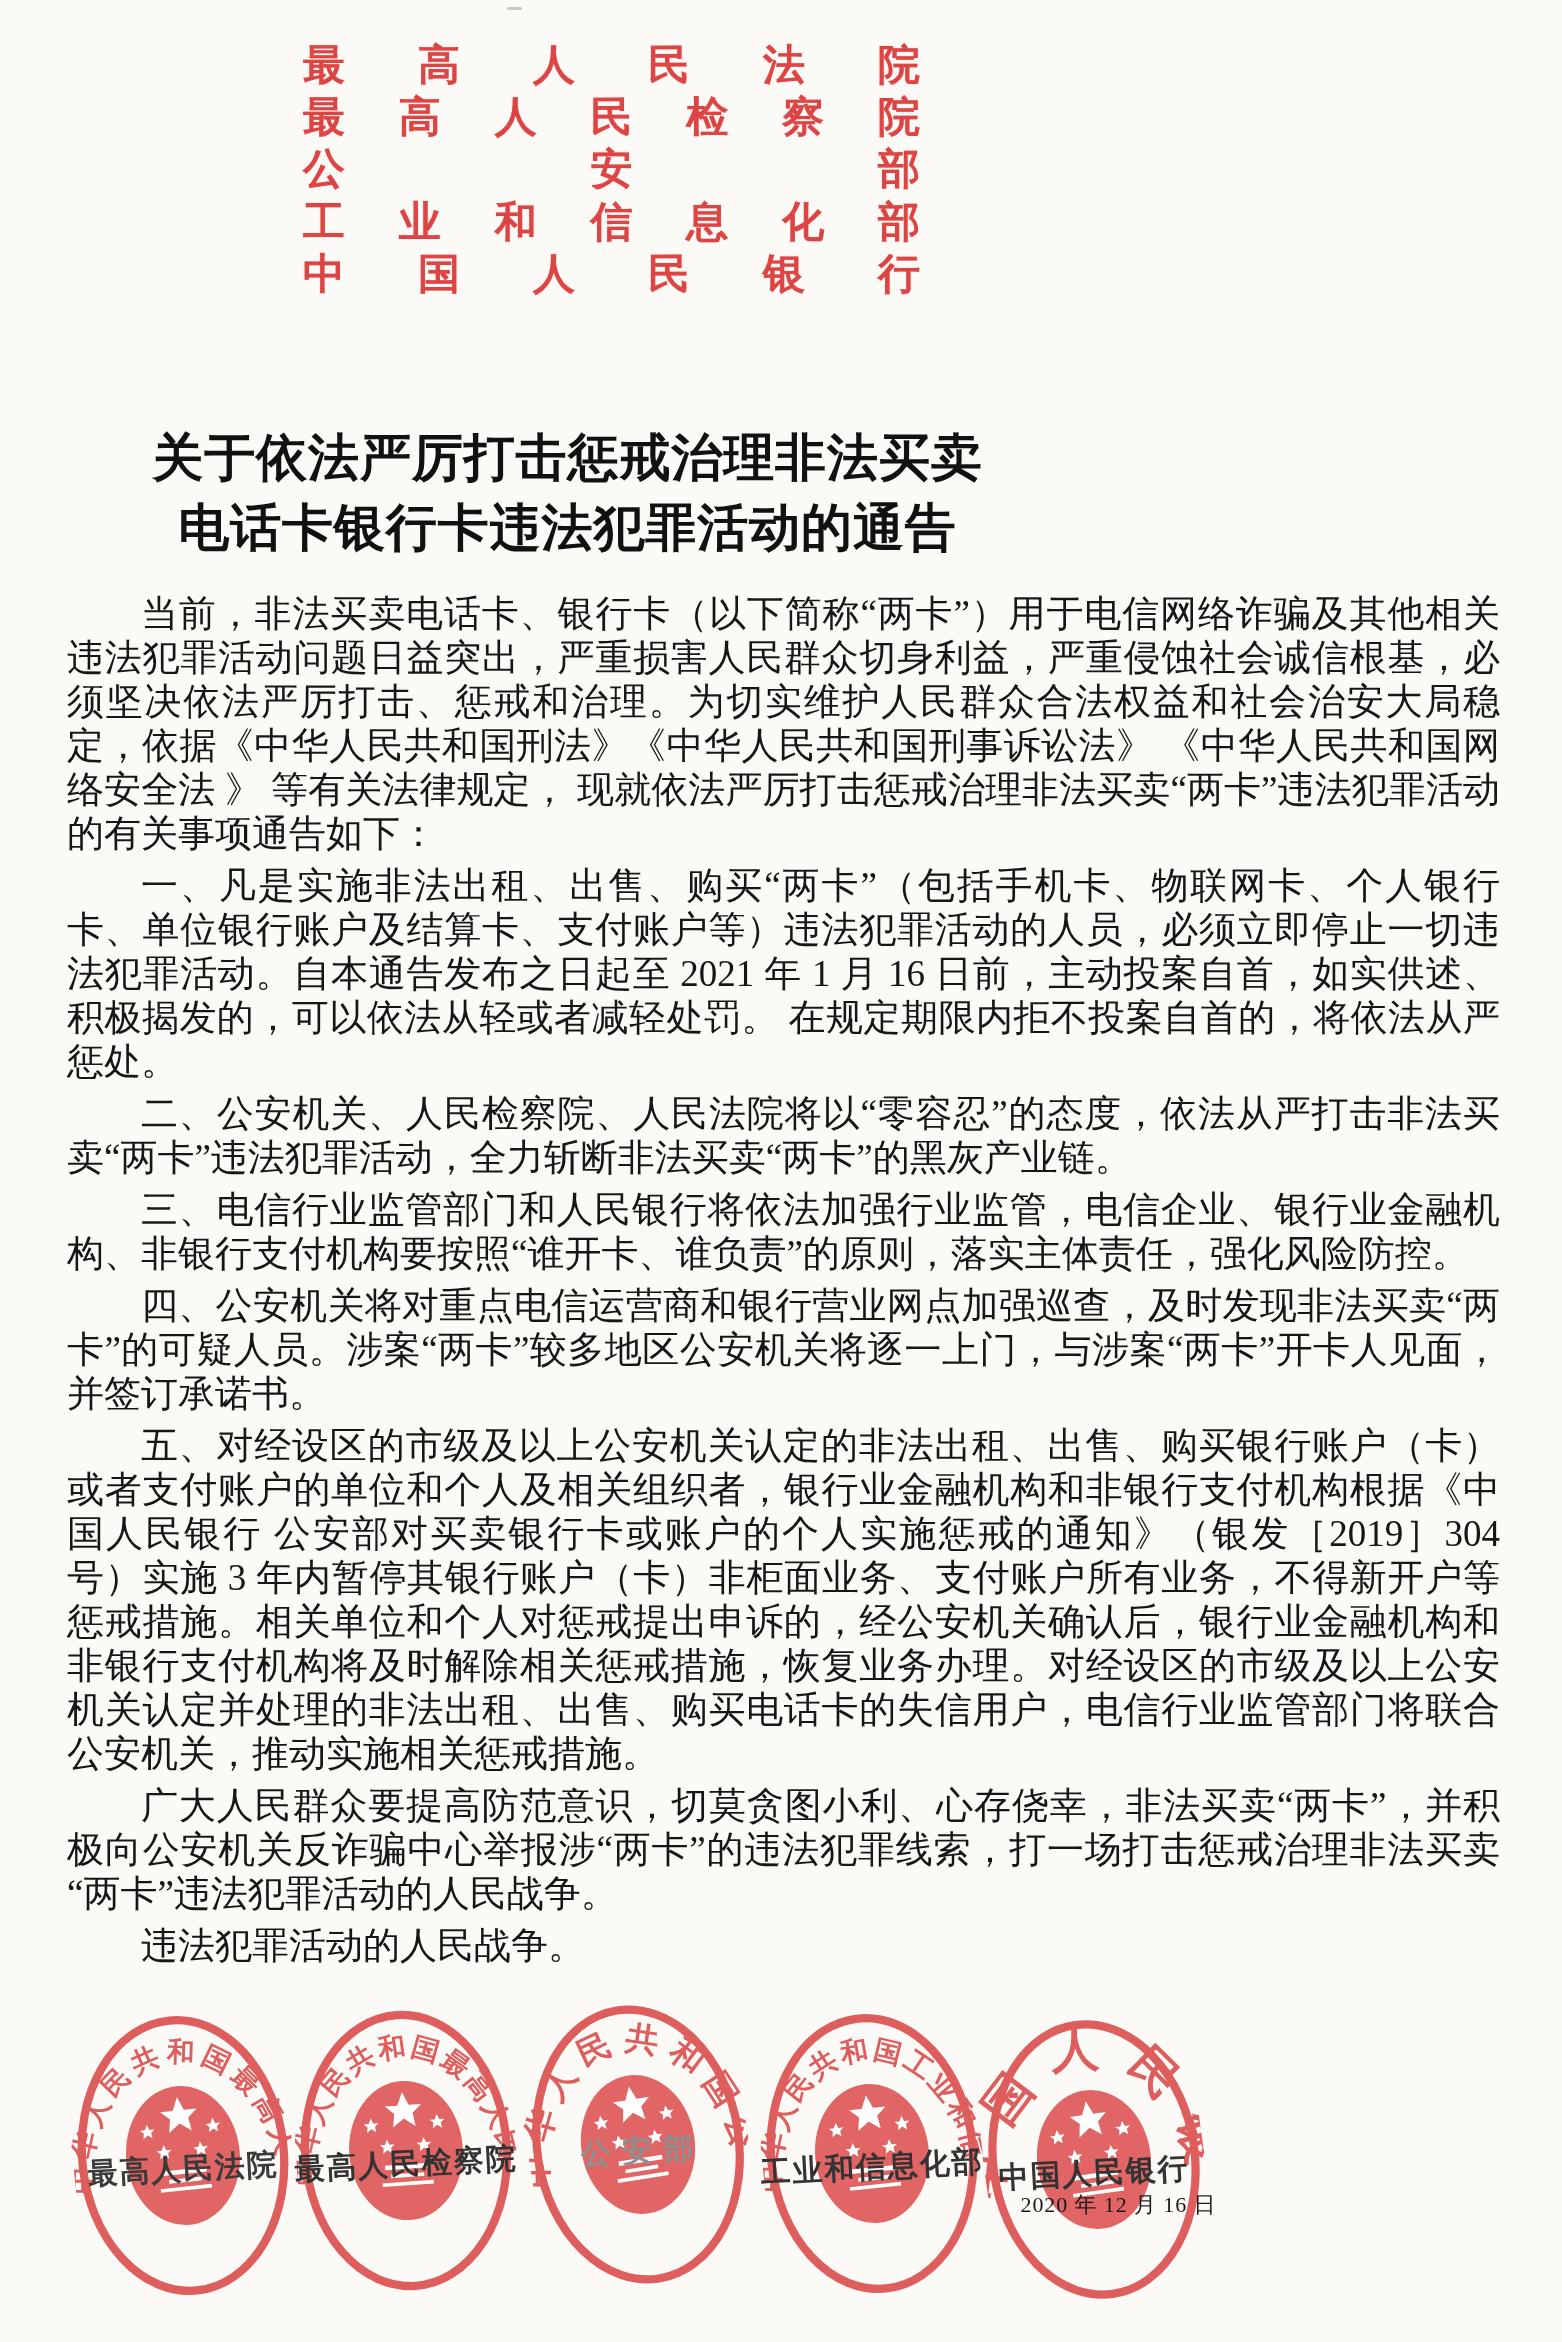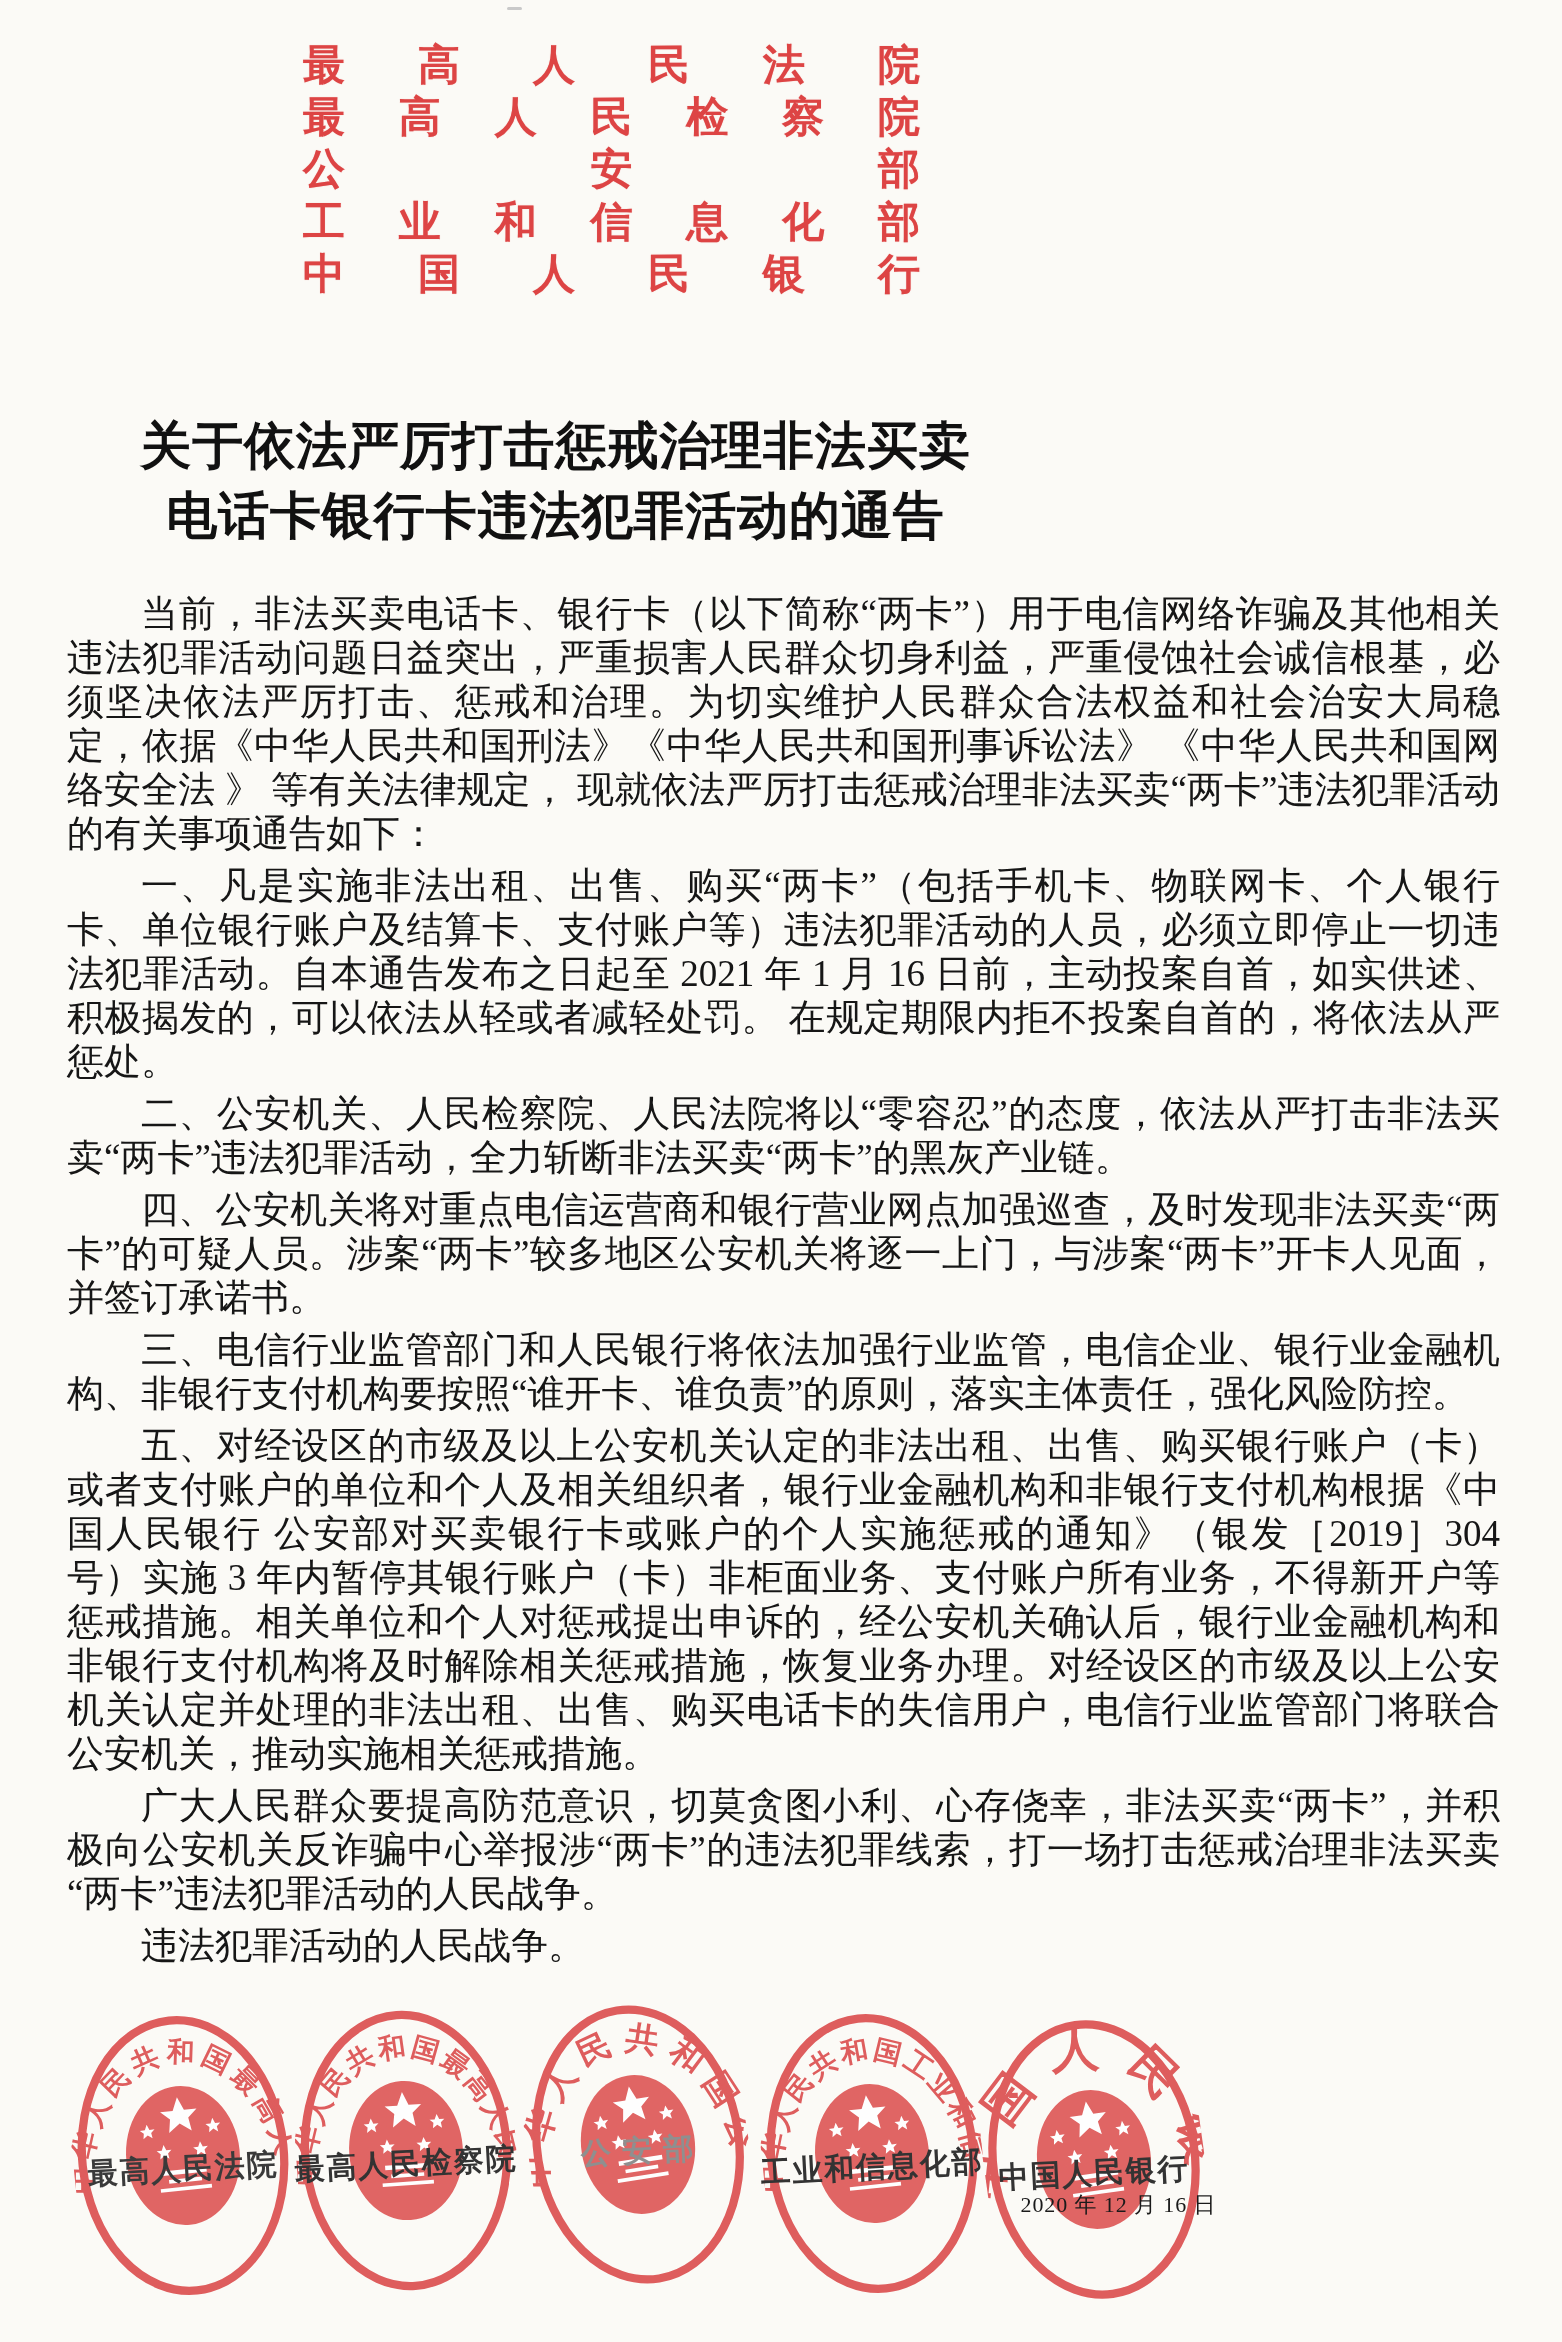--- a/index.html
+++ b/index.html
@@ -16,21 +16,21 @@
   
   .org-header{position:absolute;left:303px;top:44px;width:617px;}
   .org-line{
     display:flex;justify-content:space-between;
     color:#dd4444;font-size:42px;font-weight:bold;
     line-height:43px;margin-bottom:9.2px;
     text-shadow:0 0 0.9px rgba(221,68,68,.45);
   }
   
   .title{
-    position:absolute;left:64px;top:411px;width:983px;margin:0;
+    position:absolute;left:64px;top:411px;width:983px;margin:12px;
     text-align:center;font-size:51px;font-weight:bold;color:#111;
     line-height:70px;letter-spacing:0.9px;
   }
   .title-line{display:block;}
   
   .doc-body{
     position:absolute;left:59px;top:584px;width:1449px;
     font-size:37px;line-height:44px;text-align:justify;
     text-justify:inter-ideograph;color:#161616;
   }
@@ -112,22 +112,22 @@
 
 <h1 class="title">
   <span class="title-line">关于依法严厉打击惩戒治理非法买卖</span>
   <span class="title-line">电话卡银行卡违法犯罪活动的通告</span>
 </h1>
 
 <main class="doc-body">
   <p>当前，非法买卖电话卡、银行卡（以下简称“两卡”）用于电信网络诈骗及其他相关违法犯罪活动问题日益突出，严重损害人民群众切身利益，严重侵蚀社会诚信根基，必须坚决依法严厉打击、惩戒和治理。为切实维护人民群众合法权益和社会治安大局稳定，依据《中华人民共和国刑法》《中华人民共和国刑事诉讼法》 《中华人民共和国网络安全法 》 等有关法律规定， 现就依法严厉打击惩戒治理非法买卖“两卡”违法犯罪活动的有关事项通告如下：</p>
   <p>一、凡是实施非法出租、出售、购买“两卡”（包括手机卡、物联网卡、个人银行卡、单位银行账户及结算卡、支付账户等）违法犯罪活动的人员，必须立即停止一切违法犯罪活动。自本通告发布之日起至 2021 年 1 月 16 日前，主动投案自首，如实供述、积极揭发的，可以依法从轻或者减轻处罚。 在规定期限内拒不投案自首的，将依法从严惩处。</p>
   <p>二、公安机关、人民检察院、人民法院将以“零容忍”的态度，依法从严打击非法买卖“两卡”违法犯罪活动，全力斩断非法买卖“两卡”的黑灰产业链。</p>
+  <p>三、电信行业监管部门和人民银行将依法加强行业监管，电信企业、银行业金融机构、非银行支付机构要按照“谁开卡、谁负责”的原则，落实主体责任，强化风险防控。</p>
   <p>四、公安机关将对重点电信运营商和银行营业网点加强巡查，及时发现非法买卖“两卡”的可疑人员。涉案“两卡”较多地区公安机关将逐一上门，与涉案“两卡”开卡人见面，并签订承诺书。</p>
-  <p>三、电信行业监管部门和人民银行将依法加强行业监管，电信企业、银行业金融机构、非银行支付机构要按照“谁开卡、谁负责”的原则，落实主体责任，强化风险防控。</p>
   <p>五、对经设区的市级及以上公安机关认定的非法出租、出售、购买银行账户（卡）或者支付账户的单位和个人及相关组织者，银行业金融机构和非银行支付机构根据《中国人民银行 公安部对买卖银行卡或账户的个人实施惩戒的通知》（银发［2019］304 号）实施 3 年内暂停其银行账户（卡）非柜面业务、支付账户所有业务，不得新开户等惩戒措施。相关单位和个人对惩戒提出申诉的，经公安机关确认后，银行业金融机构和非银行支付机构将及时解除相关惩戒措施，恢复业务办理。对经设区的市级及以上公安机关认定并处理的非法出租、出售、购买电话卡的失信用户，电信行业监管部门将联合公安机关，推动实施相关惩戒措施。</p>
   <p>广大人民群众要提高防范意识，切莫贪图小利、心存侥幸，非法买卖“两卡”，并积极向公安机关反诈骗中心举报涉“两卡”的违法犯罪线索，打一场打击惩戒治理非法买卖“两卡”违法犯罪活动的人民战争。</p>
   <p>违法犯罪活动的人民战争。</p>
 </main>
 
 <section class="seals">
 
   <div class="seal seal-1">
     <svg width="220" height="285" viewBox="0 0 240 310">
       <ellipse cx="120" cy="155" rx="110" ry="148" fill="none" stroke="#dc5252" stroke-width="9"></ellipse>

